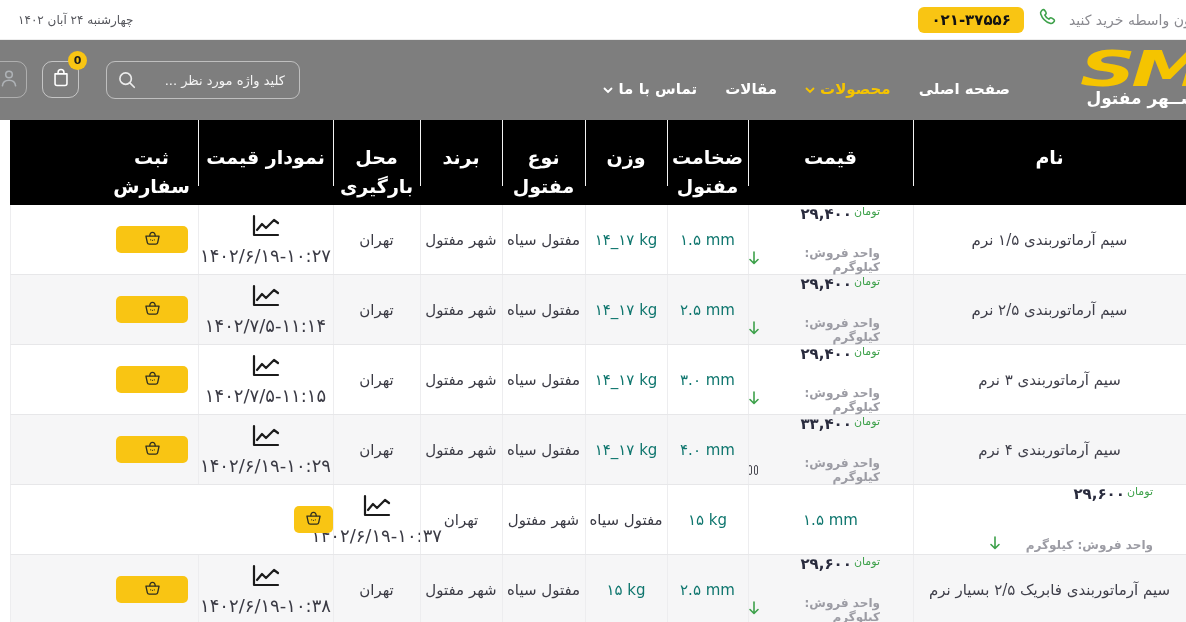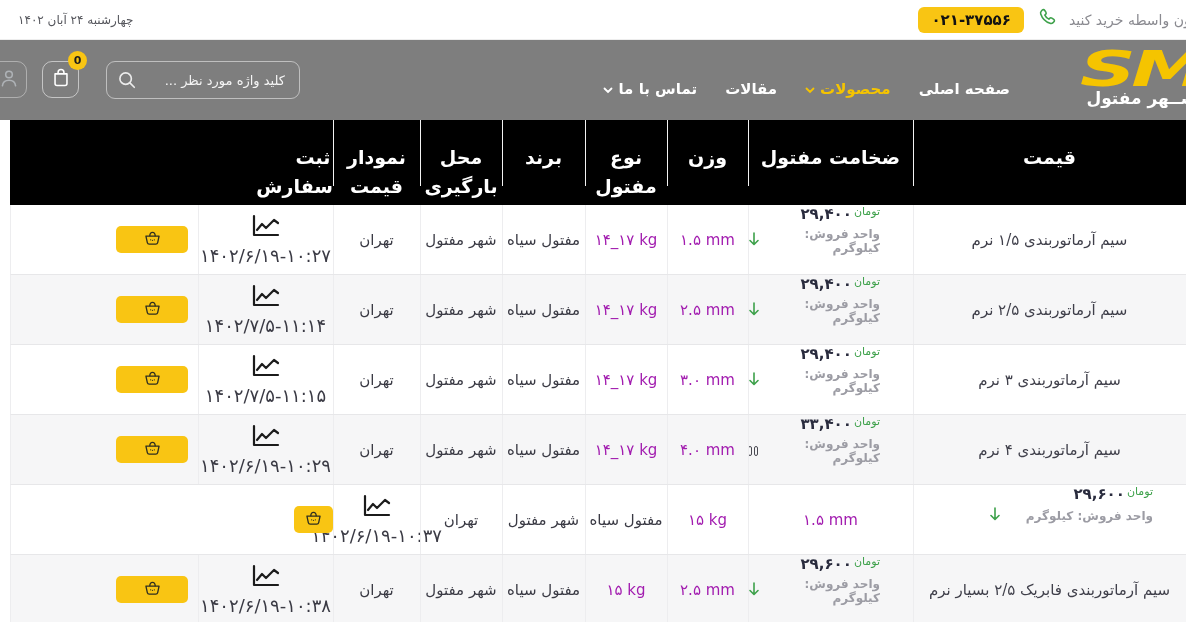--- a/index.html
+++ b/index.html
@@ -49,22 +49,22 @@
         padding-top:23px; line-height:1.5; }
   .th + .th::after { content:""; position:absolute; right:-0.5px; top:0; height:66px; width:1px;
                      background:rgba(255,255,255,.95); }
   .th.c-order { padding-left:95px; }
   .trow { height:70px; background:#fff; border-bottom:1px solid #e7e7e9; border-left:1px solid #ededef; }
   .trow.alt { background:#f6f6f7; }
   .td { position:relative; display:flex; align-items:center; justify-content:center;
         font-size:15px; color:#3a3a44; }
   .td + .td::after { content:""; position:absolute; right:-0.5px; top:0; bottom:0; width:1px; background:#ededef; }
   .name-cell { cursor:pointer; color:#3f3f4a; }
-  .num-cell { direction:ltr; color:#a21caf; }
-  .price-cell { flex-direction:column; align-items:flex-start; justify-content:flex-start; gap:4px; padding-right:33px; }
+  .num-cell { direction:ltr; color:#0f766e; }
+  .price-cell { flex-direction:column; align-items:flex-start; justify-content:space-between; gap:4px; padding-right:33px; }
   .price-l1 { direction:ltr; display:flex; align-items:flex-start; gap:2px; }
   .price-num { font-size:15px; font-weight:bold; color:#2a2c3e; letter-spacing:.3px; }
   .toman { font-size:11px; color:var(--green,#3da14a); }
   .price-l2 { display:flex; align-items:center; gap:25px;font-weight:bold; }
   .unit { font-size:12px; color:#9c9ca4; }
   .trend .steady-icon { display:none; }
   .trend.steady .steady-icon { display:inline-flex; gap:2px; }
   .steady-icon i { display:block; width:4px; height:10px; border:1.5px solid #4a4a52; border-radius:2px; }
   .chart-cell { flex-direction:column; gap:4px; cursor:pointer; }
   .chart-date { font-size:18px; color:#3a3a44; direction:ltr; }
@@ -144,20 +144,21 @@
       <svg width="22" height="22" viewBox="0 0 24 24" fill="none" stroke="#aeb2b6" stroke-width="1.7" stroke-linecap="round">
         <circle cx="12" cy="8.2" r="3.6"></circle>
           <path d="M4.8 20.5c.5-4 3.2-6 7.2-6s6.7 2 7.2 6"></path>
       </svg>
     </span>
   </div>
 </div>
 
 <div class="table">
   <div class="thead grid-cols">
+    <div class="th">نام</div>
     <div class="th">قیمت</div>
     <div class="th">ضخامت مفتول</div>
     <div class="th">وزن</div>
     <div class="th">نوع مفتول</div>
     <div class="th">برند</div>
     <div class="th">محل بارگیری</div>
     <div class="th">نمودار قیمت</div>
     <div class="th c-order">ثبت سفارش</div>
   </div>
   <div>

